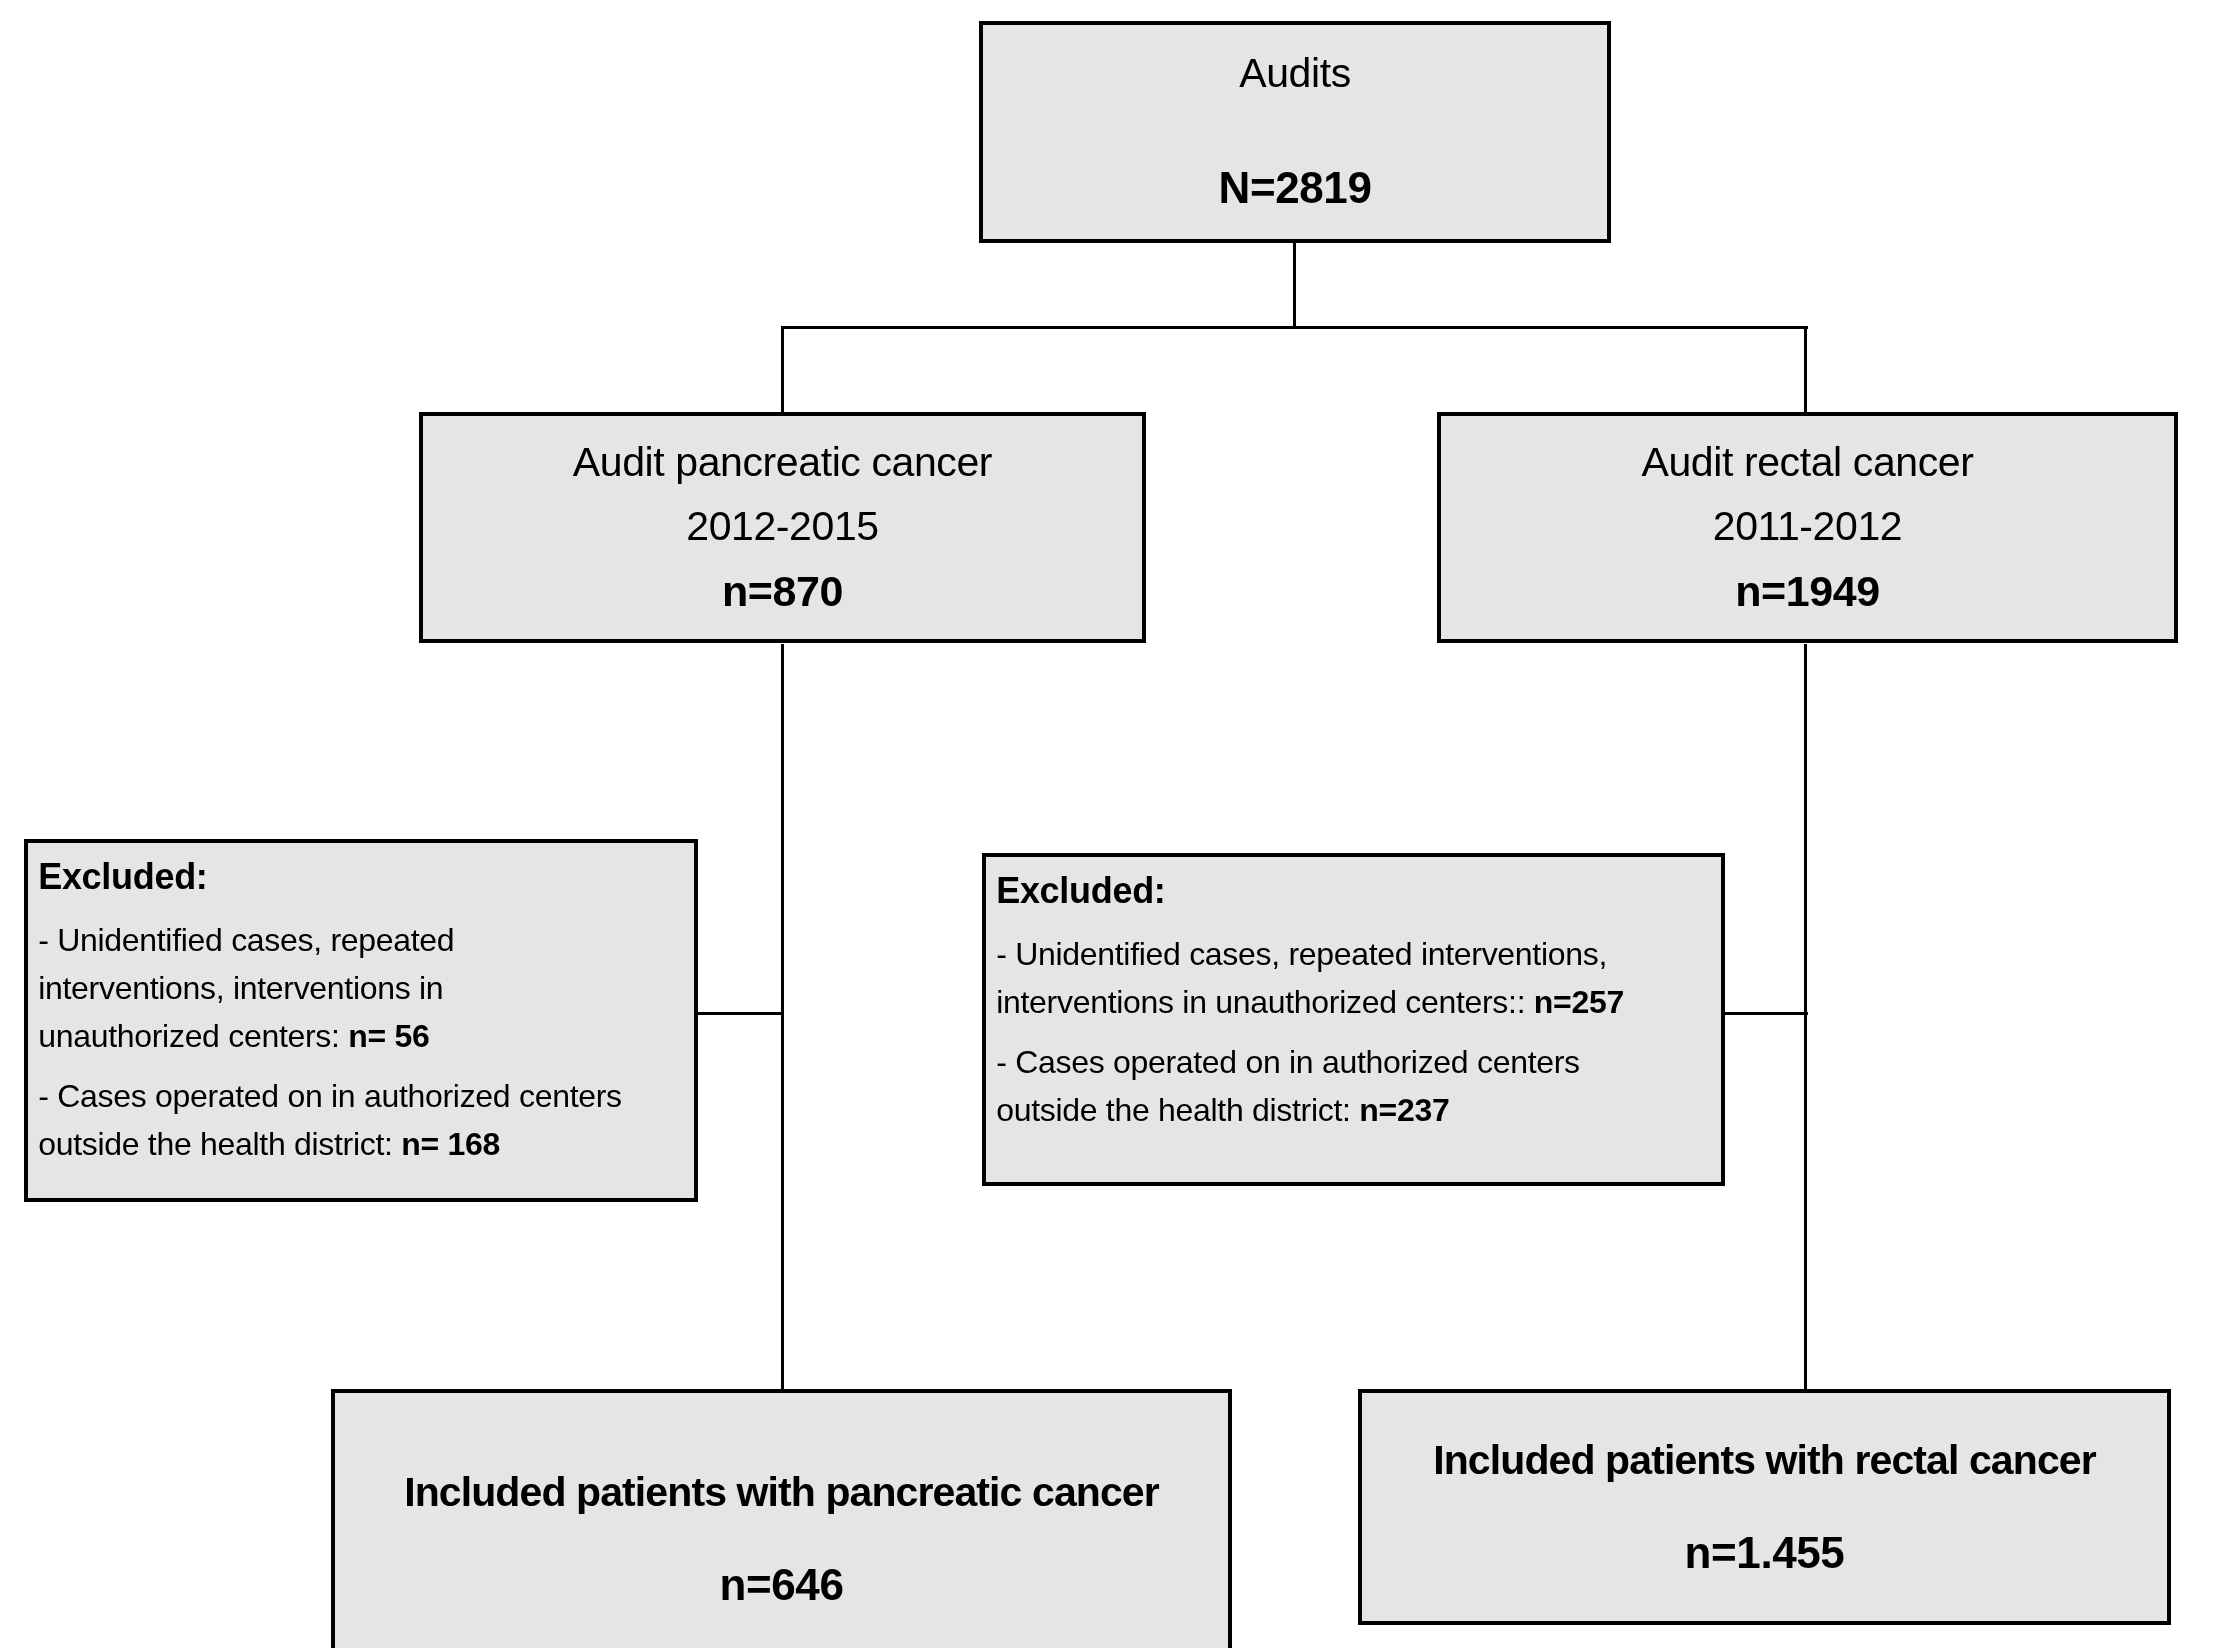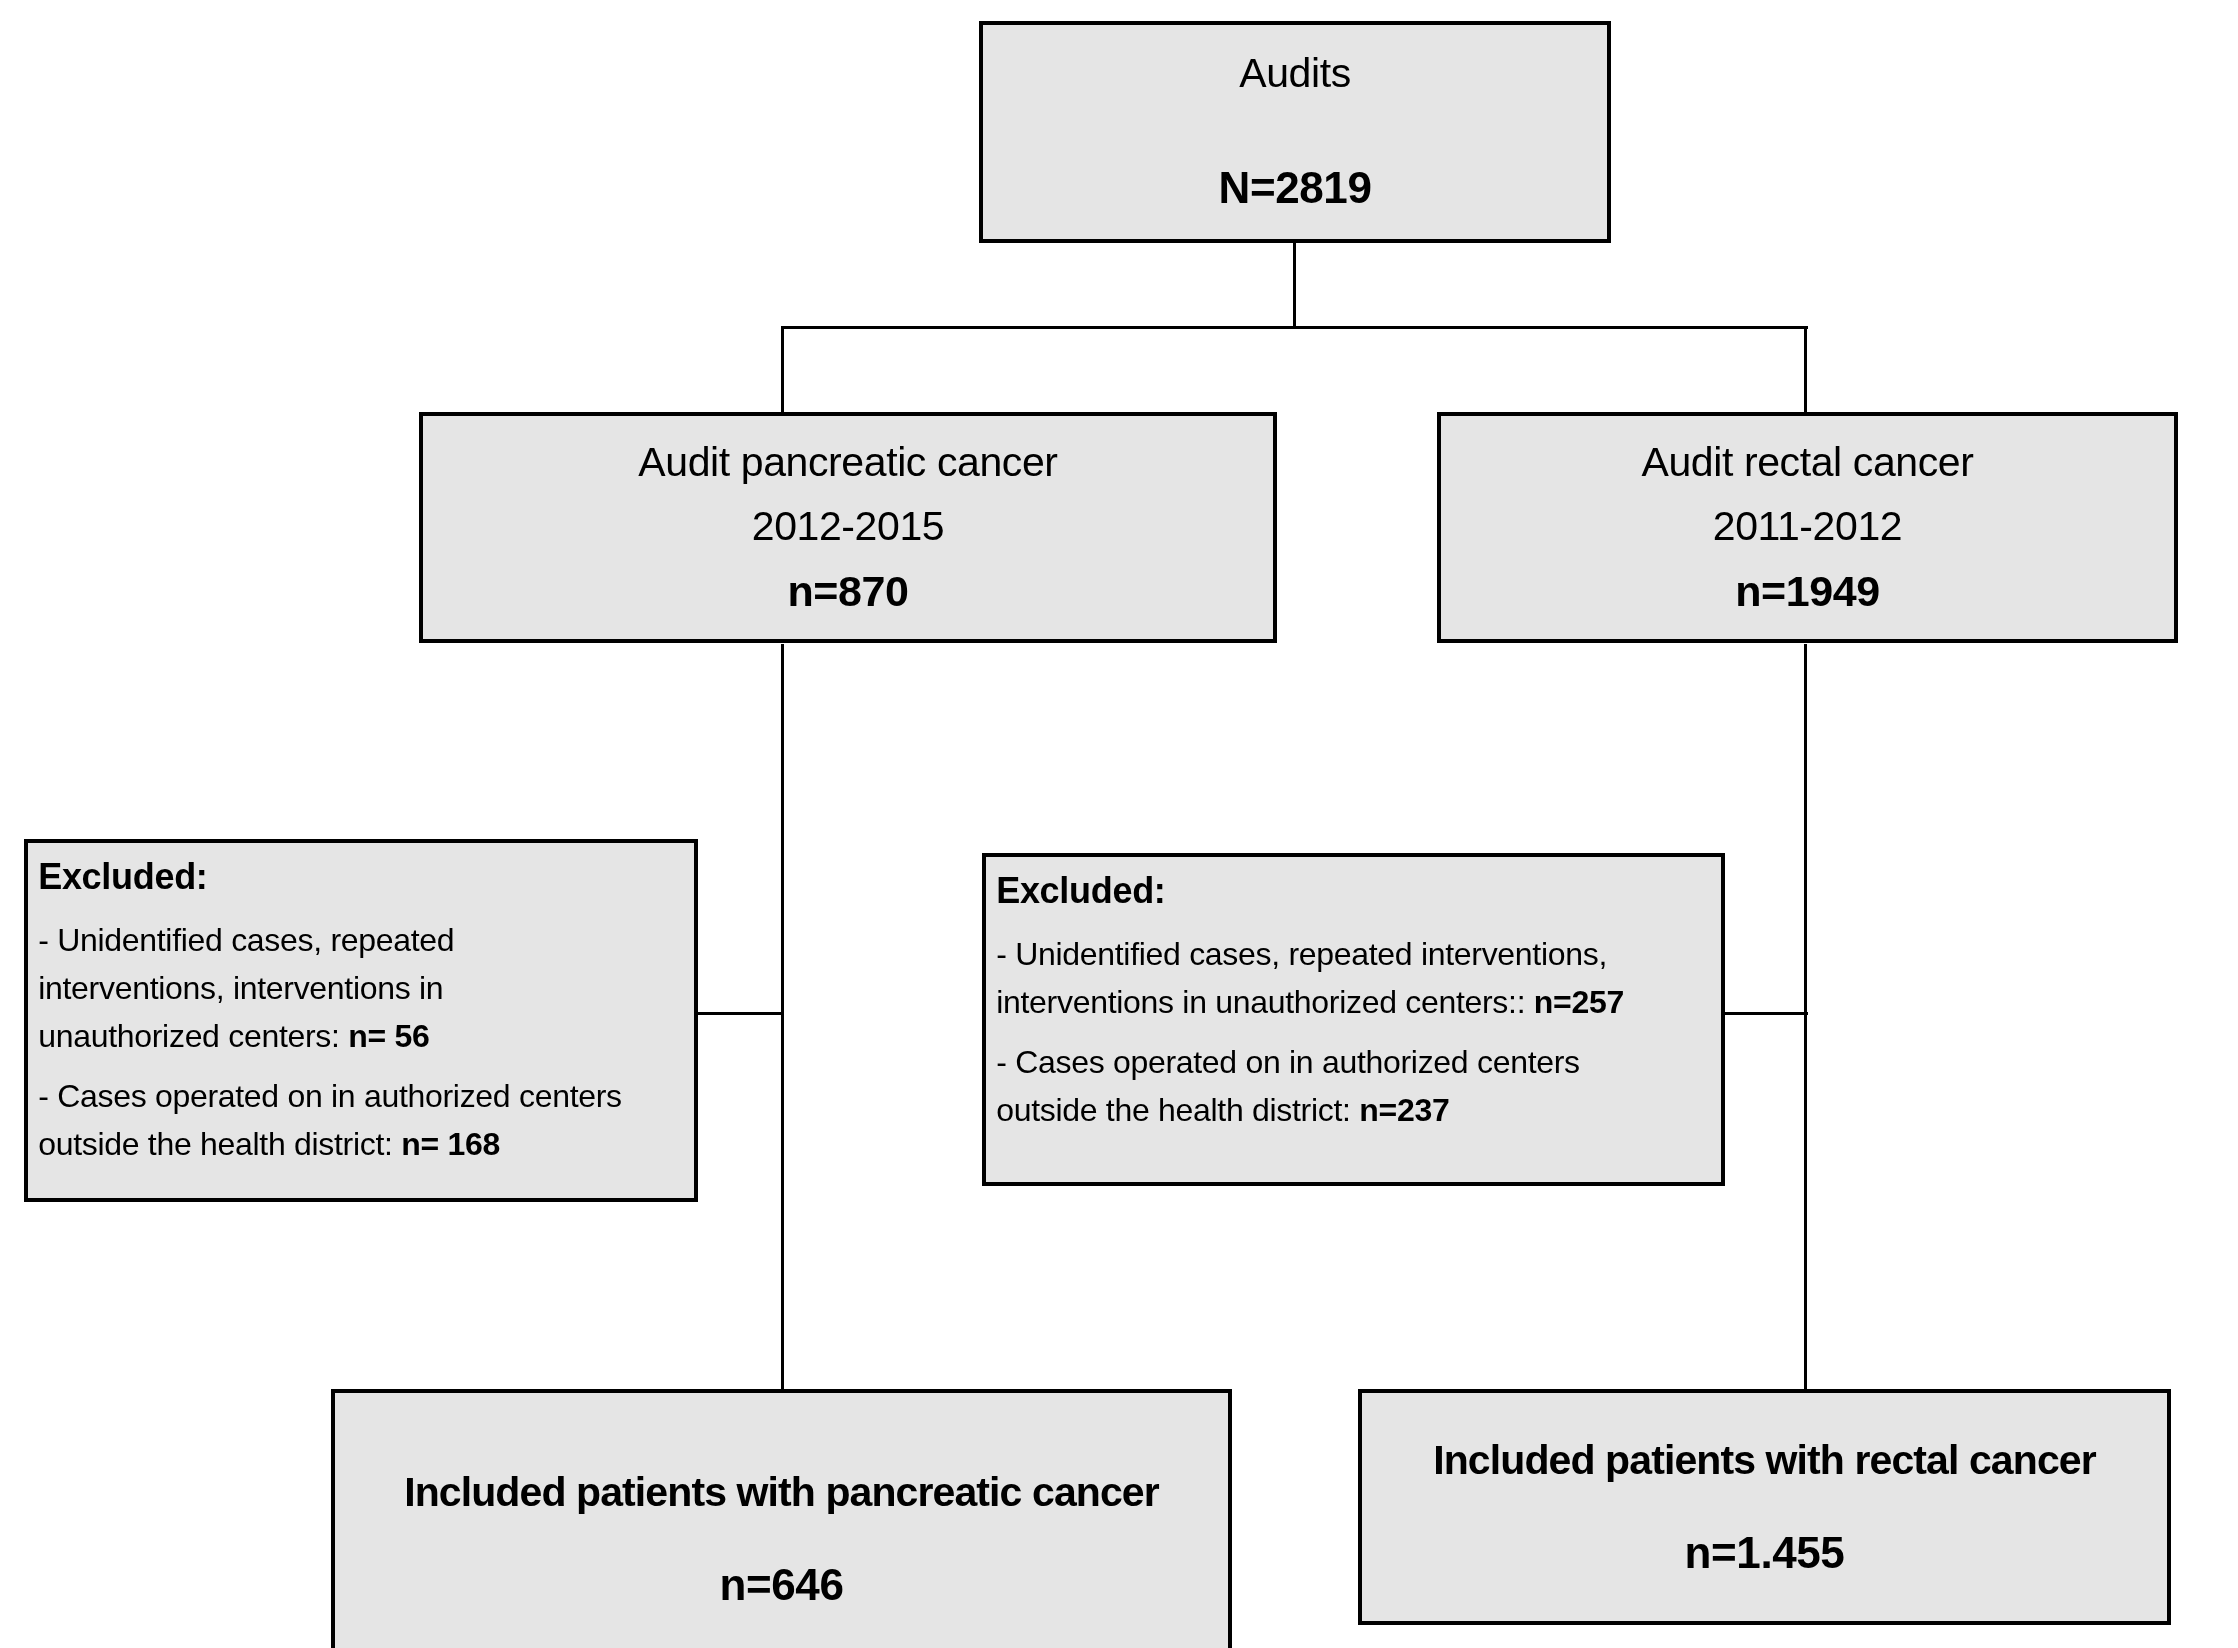--- a/index.html
+++ b/index.html
@@ -43,21 +43,21 @@
   
   .box-audit {
     display: flex;
     flex-direction: column;
     align-items: center;
     justify-content: space-evenly;
     text-align: center;
     height: 231px;
     padding: 5.1px 6.8px;
   }
-  .box-audit-left  { left: 419px;  top: 412px; width: 858px; }
+  .box-audit-left  { left: 419px;  top: 412px; width: 727px; }
   .box-audit-right { left: 1437px; top: 412px; width: 741px; }
   .box-audit .title,
   .box-audit .period { font-size: 41px; letter-spacing: -0.4px; white-space: nowrap; }
   .box-audit .count { font-size: 43px; font-weight: bold; letter-spacing: -0.4px; }
 
   
   .box-excluded {
     padding: 6.8px 10.2px;
     font-size: 32px;
     line-height: 1.5;

